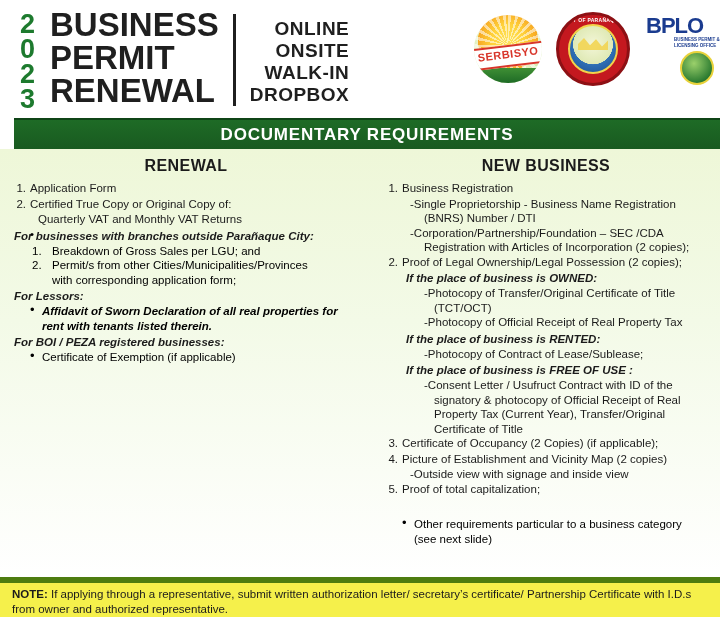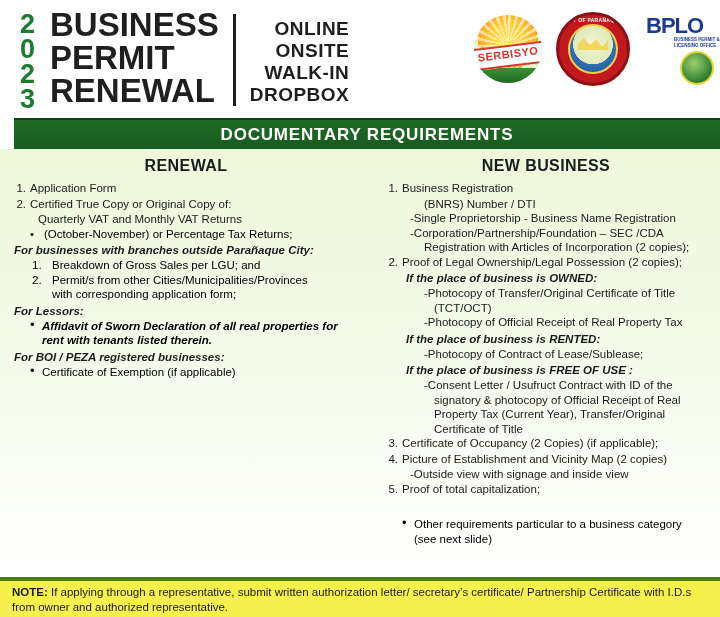--- a/index.html
+++ b/index.html
@@ -306,21 +306,21 @@
   .note {
     position: absolute;
     left: 0; right: 0; bottom: 0;
     height: 40px;
     background: #f5f04b;
     box-sizing: border-box;
     padding: 4px 12px 4px 12px;
     font-size: 11.5px;
     line-height: 15px;
     color: #1b1b1b;
-    border-top: 4px solid #4d7c0f;
+    border-top: 6px solid #4d7c0f;
   }
   .note b { font-weight: bold; }
 </style>
 </head>
 <body>
 
 <div class="page">
 
   <div class="header">
     <div class="year">
@@ -372,21 +372,20 @@
         <span class="mk">1.</span>
         <span>Application Form</span>
       </div>
       <div class="item">
         <span class="mk">2.</span>
         <span>Certified True Copy or Original Copy of:</span>
       </div>
       <div class="sub">Quarterly VAT and Monthly VAT Returns</div>
       <div class="bulletdash">
         <span class="mk">•</span>
-        <span>(October-November) or Percentage Tax Returns;</span>
       </div>
 
       <div class="italichead">For businesses with branches outside Parañaque City:</div>
       <div class="numsub">
         <span class="mk">1.</span>
         <span>Breakdown of Gross Sales per LGU; and</span>
       </div>
       <div class="numsub">
         <span class="mk">2.</span>
         <span>Permit/s from other Cities/Municipalities/Provinces</span>
@@ -407,22 +406,22 @@
       </div>
     </div>
 
     <div class="col col-right">
       <div class="col-head">NEW BUSINESS</div>
 
       <div class="item">
         <span class="mk">1.</span>
         <span>Business Registration</span>
       </div>
+      <div class="sub">-Single Proprietorship - Business Name Registration</div>
       <div class="sub sub2">(BNRS) Number / DTI</div>
-      <div class="sub">-Single Proprietorship - Business Name Registration</div>
       <div class="sub">-Corporation/Partnership/Foundation – SEC /CDA</div>
       <div class="sub sub2">Registration with Articles of Incorporation (2 copies);</div>
 
       <div class="item">
         <span class="mk">2.</span>
         <span>Proof of Legal Ownership/Legal Possession (2 copies);</span>
       </div>
       <div class="italichead indent">If the place of business is OWNED:</div>
       <div class="sub sub2">-Photocopy of  Transfer/Original Certificate of Title</div>
       <div class="sub sub3">(TCT/OCT)</div>

